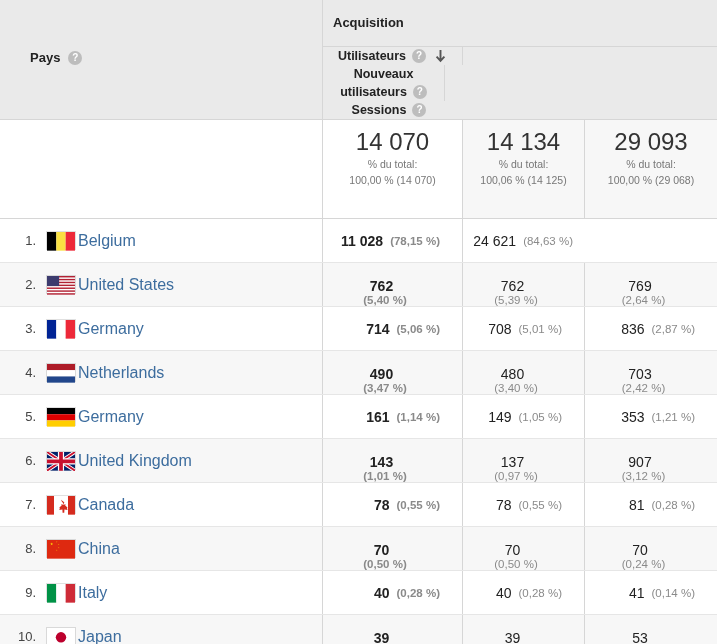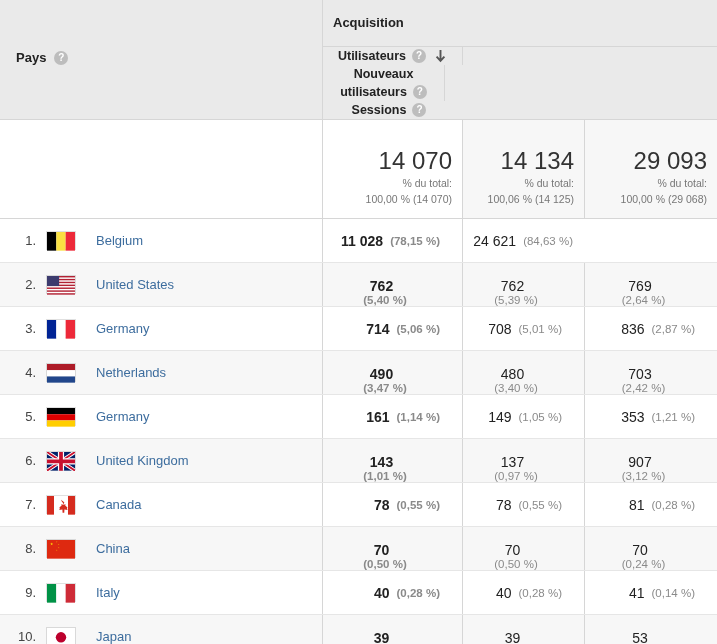--- a/index.html
+++ b/index.html
@@ -10,21 +10,21 @@
     -webkit-font-smoothing:antialiased;
   }
   .table{width:717px;height:644px;position:relative;}
 
   
   .thead{height:119px;position:relative;background:#eaeaea;border-bottom:1px solid #d6d6d6;}
   .dim-head{
     position:absolute;left:0;top:0;width:323px;height:119px;
     background:#eaeaea;border-right:1px solid #d6d6d6;box-sizing:border-box;
   }
-  .dim-head-inner{position:absolute;left:16px;top:50px;display:flex;align-items:center;gap:8px;}
+  .dim-head-inner{position:absolute;left:30px;top:50px;display:flex;align-items:center;gap:8px;}
   .dim-head-label{font-size:13px;font-weight:bold;color:#222;}
 
   .group-head{
     position:absolute;left:323px;top:0;right:0;height:47px;
     background:#eaeaea;border-bottom:1px solid #d6d6d6;box-sizing:border-box;
   }
   .group-head-label{position:absolute;left:10px;top:15px;font-size:13px;font-weight:bold;color:#222;}
 
   .metric-heads{position:absolute;left:323px;top:47px;right:0;height:72px;display:flex;flex-direction:column;}
   .mhead{
@@ -49,39 +49,39 @@
     background:#bdbdbd;color:#fff;font-size:10px;font-weight:bold;
     line-height:14px;text-align:center;flex:none;
   }
   .sort-arrow{display:inline-block;width:13px;height:15px;flex:none;margin-left:2px;}
 
   
   .summary{height:98px;display:flex;border-bottom:1px solid #d6d6d6;}
   .sum-dim{width:323px;background:#fff;border-right:1px solid #d6d6d6;box-sizing:border-box;}
   .sum-cell{
     box-sizing:border-box;border-right:1px solid #d6d6d6;
-    padding:27px 10px 0 10px;text-align:right;background:#f7f7f7;
+    padding:8px 10px 0 10px;text-align:center;background:#f7f7f7;
   }
   .sum-cell.c1{width:140px;background:#fff;}
   .sum-cell.c2{width:122px;}
   .sum-cell.c3{width:132px;border-right:none;}
   .sum-value{font-size:24px;color:#333;line-height:27px;font-weight:400;}
   .sum-sub{font-size:10.5px;color:#777;line-height:14px;margin-top:2px;}
 
   
   .rows{position:relative;}
   .row{height:43px;display:flex;border-bottom:1px solid #e6e6e6;}
   .row .dim{
     width:323px;box-sizing:border-box;border-right:1px solid #d6d6d6;
     display:flex;align-items:center;background:#fff;
   }
   .row.alt .dim{background:#f7f7f7;}
   .rank{width:46px;text-align:right;font-size:13px;color:#444;padding-right:10px;box-sizing:border-box;}
   .flag{width:30px;height:19px;flex:none;display:block;border:1px solid rgba(0,0,0,.12);box-sizing:border-box;}
-  .country{font-size:13px;color:#3d6d9e;margin-left:20px;text-decoration:none;cursor:pointer;}
+  .country{font-size:16px;color:#3d6d9e;margin-left:2px;text-decoration:none;cursor:pointer;}
 
   .cell{
     box-sizing:border-box;border-right:1px solid #d6d6d6;
     display:flex;align-items:center;justify-content:flex-end;
     padding-right:22px;background:#fff;
   }
   .row.alt .cell{background:#f7f7f7;flex-direction:column;}
   .cell.c1{width:140px;}
   .cell.c2{width:122px;}
   .cell.c3{width:132px;border-right:none;}

